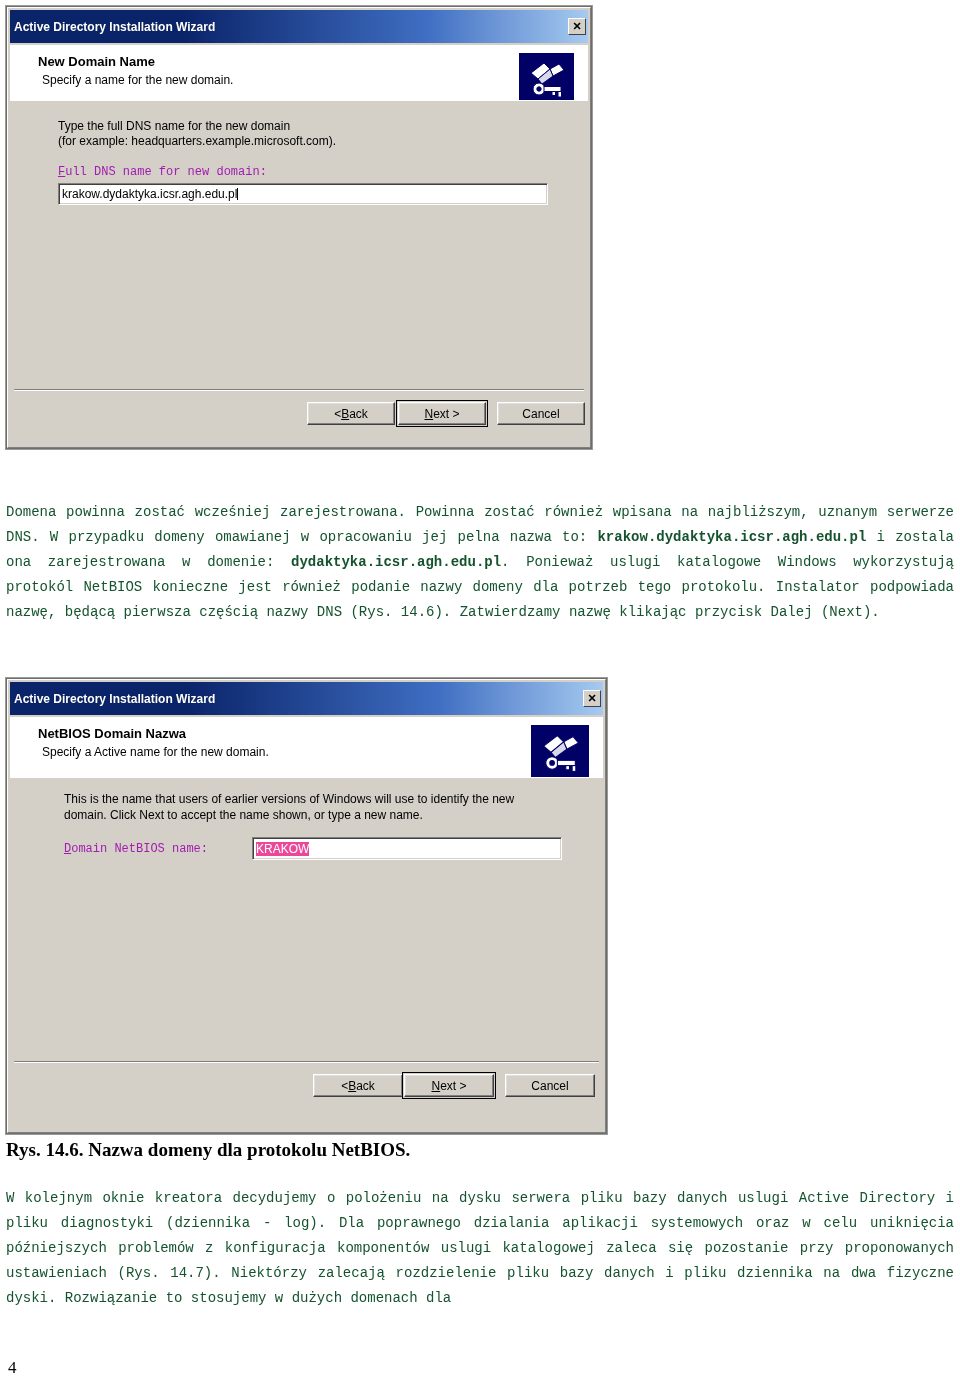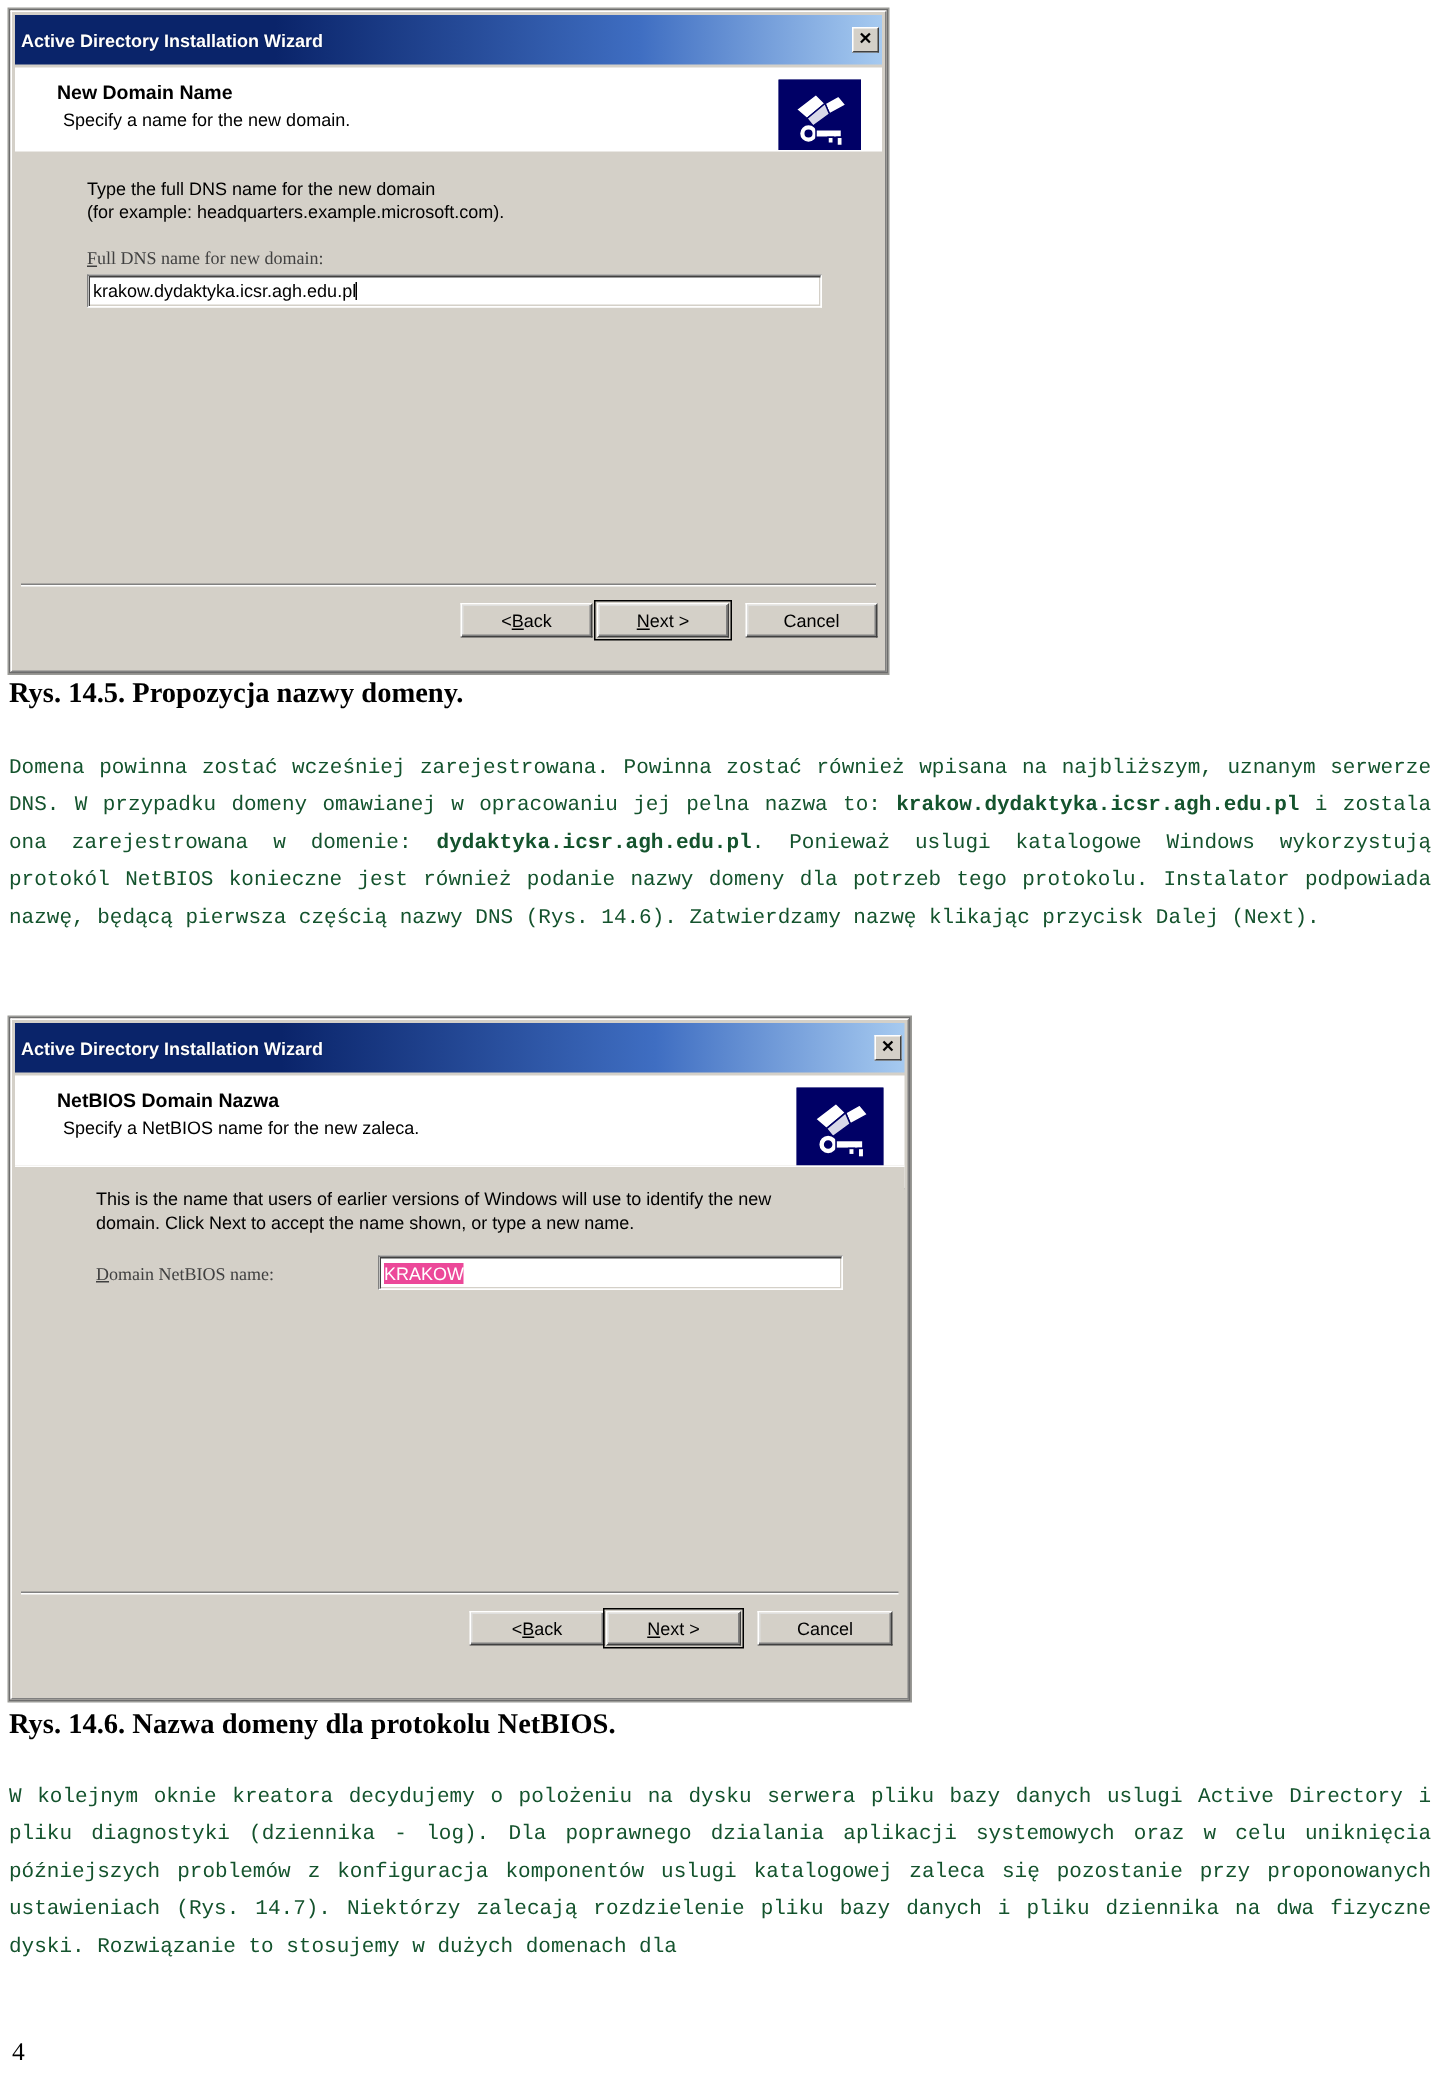--- a/index.html
+++ b/index.html
@@ -72,22 +72,22 @@
     position:absolute;left:2px;right:2px;
     background:#d4d0c8;
     border-top:1px solid #ffffff;
   }
   .bodytext{
     position:absolute;
     font-size:12px;color:#000;line-height:15px;
     font-family:"Liberation Sans",sans-serif;
   }
   .fieldlabel{
-    position:absolute;font-size:12px;color:#404040;
-    font-family:Liberation Serif, serif;
+    position:absolute;font-size:12px;color:#a21caf;
+    font-family:Liberation Mono, monospace;
   }
   .fieldlabel u{text-decoration:underline;}
   .txtbox{
     position:absolute;background:#ffffff;
     border:1px solid #808080;
     border-right-color:#ffffff;border-bottom-color:#ffffff;
     box-shadow:inset 1px 1px 0 #404040, inset -1px -1px 0 #d4d0c8;
     font-size:12px;color:#000;
     font-family:"Liberation Sans",sans-serif;
     display:flex;align-items:center;
@@ -197,37 +197,36 @@
             <span>ext &gt;</span>
         </div>
         <div class="btn" style="left:487px;top:301px;width:88px;">
           <span>Cancel</span>
         </div>
       </div>
 
     </div>
   </div>
 
-  <div class="caption" style="left:6px;top:452px;">Rys. 14.5. Propozycja nazwy domeny.</div>
 
   <div class="para" style="left:6px;top:500px;width:948px;">
     <span>Domena powinna zostać wcześniej zarejestrowana. Powinna zostać również wpisana na najbliższym, uznanym serwerze DNS. W przypadku domeny omawianej w opracowaniu jej pelna nazwa to: </span><b>krakow.dydaktyka.icsr.agh.edu.pl</b><span> i zostala ona zarejestrowana w domenie: </span><b>dydaktyka.icsr.agh.edu.pl</b><span>. Ponieważ uslugi katalogowe Windows wykorzystują protokól NetBIOS konieczne jest również podanie nazwy domeny dla potrzeb tego protokolu. Instalator podpowiada nazwę, będącą pierwsza częścią nazwy DNS (Rys. 14.6). Zatwierdzamy nazwę klikając przycisk Dalej (Next).</span>
   </div>
 
   <div class="win" style="left:6px;top:678px;width:601px;height:456px;">
     <div class="win-inner">
 
       <div class="titlebar">
         <span class="title">Active Directory Installation Wizard</span>
         <span class="tb-btn">✕</span>
       </div>
 
       <div class="wiz-head" style="height:76px;">
         <div class="h-title">NetBIOS Domain Nazwa</div>
-        <div class="h-sub">Specify a NetBIOS name for the new zaleca.</div>
+        <div class="h-sub">Specify a Active name for the new domain.</div>
         <span class="wiz-icon" style="width:58px;height:58px;">
           <svg width="58" height="58" viewBox="0 0 55 55" aria-hidden="true">
             <rect x="0" y="0" width="55" height="55" fill="#000066"></rect>
             <g fill="#ffffff" stroke="#000066" stroke-width="1">
               <path d="M12 20 L25 10 L31 16 L19 26 Z"></path>
               <path d="M31 16 L40 11 L45 17 L34 23 Z"></path>
               <path d="M19 26 L31 16 L34 23 L23 31 Z" fill="#d8d8e8"></path>
             </g>
             <g fill="#ffffff" stroke="#000066" stroke-width="1">
               <circle cx="20" cy="36" r="6"></circle>

